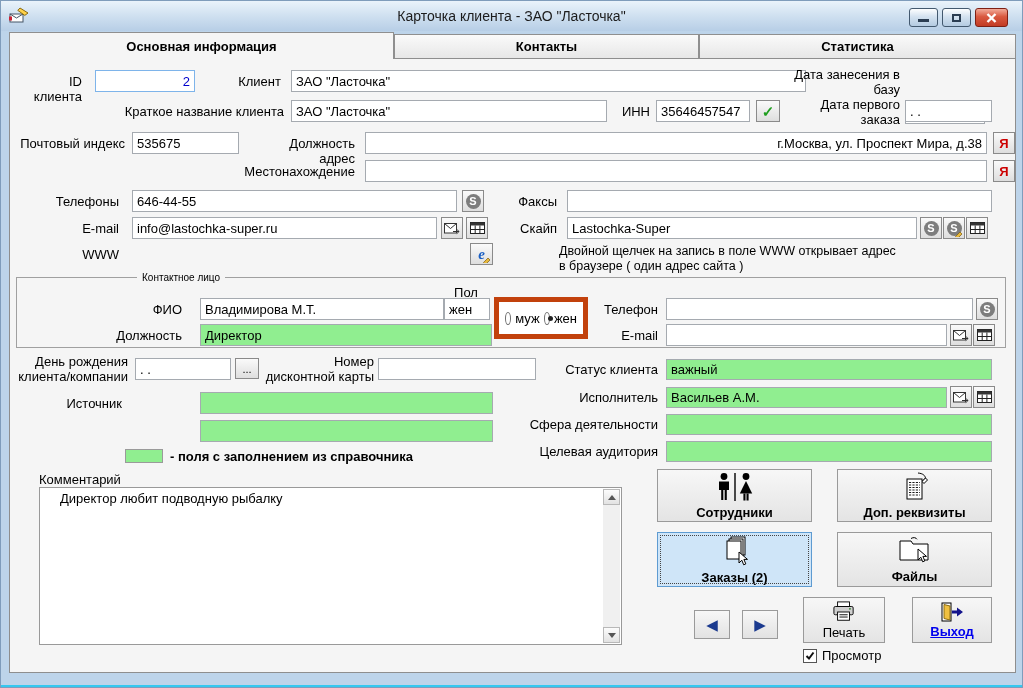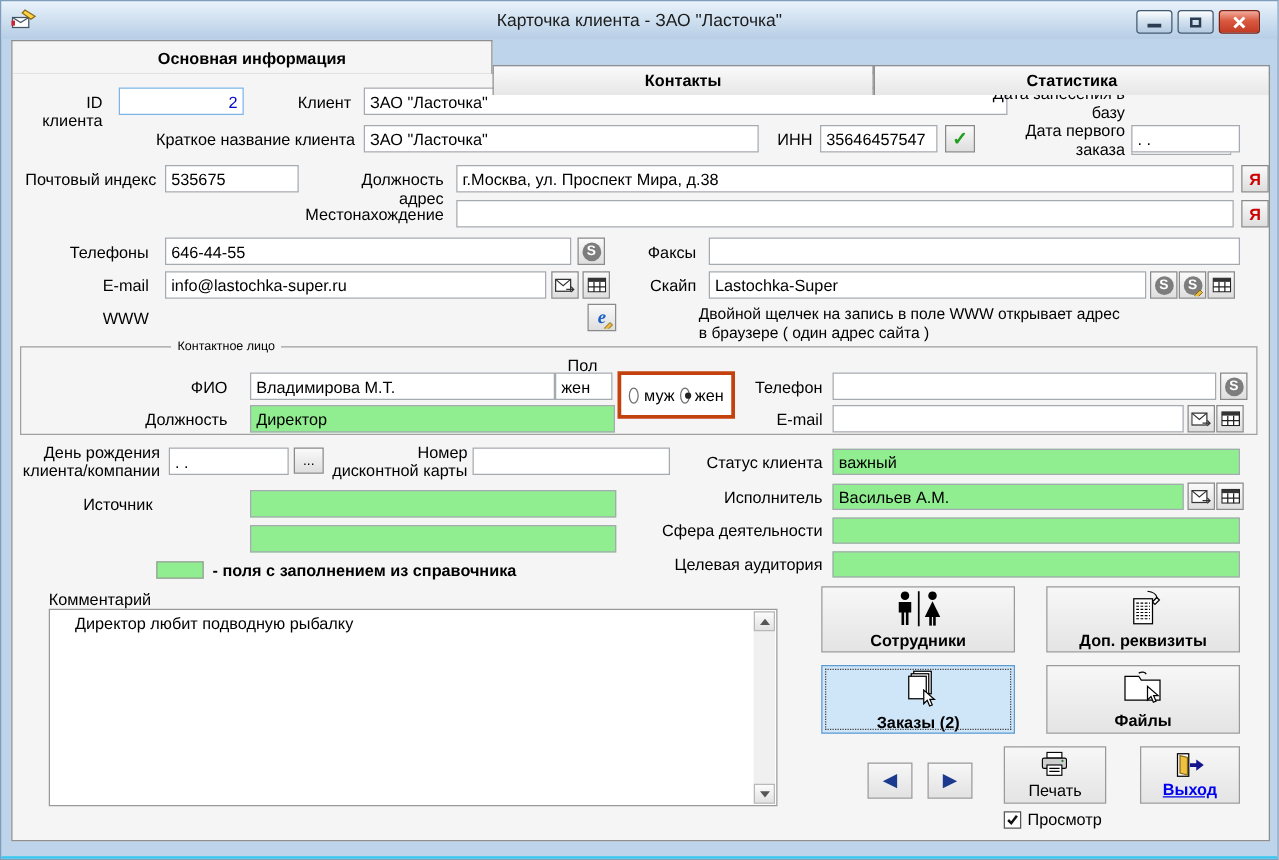--- a/index.html
+++ b/index.html
@@ -9,42 +9,42 @@
   .titlebar{position:absolute;left:0;top:0;right:0;height:30px;
     background:linear-gradient(#eaf3fb,#cfe0f0 50%,#b7cee6);display:flex;align-items:center;}
   .apptitle{position:absolute;left:0;right:0;text-align:center;font-size:14px;color:#1c1c1c;}
   .appicon{position:absolute;left:8px;top:5px;}
   .winctl{position:absolute;top:7px;width:29px;height:19px;border:1px solid #43596f;border-radius:3px;
     background:linear-gradient(#fdfeff,#d4e2f0 45%,#b4cbe1);display:flex;align-items:center;justify-content:center;padding:0;}
   .winctl.close{background:linear-gradient(#f2ab99,#dd6putt 0);background:linear-gradient(#f2ab99,#d95940 45%,#c23b24);border-color:#7e2014;width:33px;}
   
   .tabstrip{position:absolute;left:8px;top:31px;width:1007px;height:26px;display:flex;z-index:3;}
   .tab{box-sizing:border-box;border:1px solid #8f8f8f;border-bottom:none;background:linear-gradient(#fafafa,#e7e7e7);
-    display:flex;align-items:center;justify-content:center;font-size:13px;font-weight:bold;color:#000;margin-top:20px;height:24px;}
+    display:flex;align-items:center;justify-content:center;font-size:13px;font-weight:bold;color:#000;margin-top:2px;height:24px;}
   .tab.active{background:#f5f5f5;margin-top:0;height:27px;z-index:4;}
   
   .page{position:absolute;left:8px;top:57px;width:1007px;height:615px;background:#f5f5f5;border:1px solid #8e8e8e;box-sizing:border-box;z-index:2;}
   .lbl{position:absolute;font-size:13px;color:#000;text-align:right;line-height:15px;}
   .lbl.left{text-align:left;}
   .fld{position:absolute;box-sizing:border-box;height:22px;border:1px solid #a5aab0;background:#fff;
     font-family:"Liberation Sans",sans-serif;font-size:13px;color:#000;padding:0 4px;outline:none;}
   .fld.grn{background:#90ee90;}
   .fld.blue{border-color:#7eb4ea;}
   .sqbtn{position:absolute;box-sizing:border-box;width:22px;height:22px;border:1px solid #8a8a8a;
     background:linear-gradient(#fafafa,#dedede);display:flex;align-items:center;justify-content:center;padding:0;font-family:"Liberation Sans",sans-serif;}
   .ya{color:#cc0000;font-size:13px;font-weight:bold;}
   .chk{color:#1f9e1f;font-size:15px;font-weight:bold;line-height:1;}
   .s-circle{width:15px;height:15px;border-radius:50%;background:#7d7d7d;color:#fff;font-weight:bold;font-size:11px;
     display:flex;align-items:center;justify-content:center;line-height:1;}
   .ie{font-style:italic;font-weight:bold;font-size:15px;color:#1a5fc4;font-family:"Liberation Serif",serif;line-height:1;}
   .penmini{position:absolute;right:1px;bottom:1px;}
   .hint{position:absolute;font-size:12.5px;color:#000;line-height:15px;}
   .group{position:absolute;box-sizing:border-box;border:1px solid #a0a0a0;background:transparent;margin:0;padding:0;}
   .group legend{font-size:10px;color:#000;margin-left:120px;padding:0 5px;}
-  .radiobox{position:absolute;box-sizing:border-box;border:3px solid #c2410c;background:#fff;display:flex;align-items:center;gap:4px;padding:16px 6px;font-size:13px;}
+  .radiobox{position:absolute;box-sizing:border-box;border:5px solid #c2410c;background:#fff;display:flex;align-items:center;gap:4px;padding:16px 6px;font-size:13px;}
   .radio{position:relative;width:13px;height:13px;border:1px solid #707070;border-radius:50%;background:#fff;display:inline-block;box-sizing:border-box;}
   .radio.sel::after{content:"";position:absolute;left:3px;top:3px;width:5px;height:5px;border-radius:50%;background:#222;}
   .swatch{position:absolute;width:38px;height:14px;background:#90ee90;border:1px solid #9a9a9a;box-sizing:border-box;}
   .legendtxt{position:absolute;font-size:13px;font-weight:bold;color:#000;}
   .commentbox{position:absolute;box-sizing:border-box;border:1px solid #999;background:#fff;font-size:13px;color:#000;padding:3px 22px 3px 20px;line-height:16px;overflow:hidden;}
   .sb{position:absolute;top:1px;bottom:1px;right:1px;width:17px;background:#f0f0f0;}
   .sbbtn{position:absolute;left:0;width:17px;height:16px;border:1px solid #b8b8b8;background:linear-gradient(#fcfcfc,#e2e2e2);box-sizing:border-box;display:flex;align-items:center;justify-content:center;padding:0;}
   .tri-up{width:0;height:0;border-left:4px solid transparent;border-right:4px solid transparent;border-bottom:5px solid #555;}
   .tri-down{width:0;height:0;border-left:4px solid transparent;border-right:4px solid transparent;border-top:5px solid #555;}
   .bigbtn{position:absolute;box-sizing:border-box;border:1px solid #9a9a9a;background:linear-gradient(#f7f7f7,#e4e4e4);
@@ -115,21 +115,21 @@
     <input class="fld" style="left: 646px; top: 41px; width: 94px;" value="35646457547">
     <button class="sqbtn" style="left:746px;top:41px;width:24px;">
       <span class="chk">✓</span>
     </button>
     <span class="lbl" style="left:780px;top:38px;width:110px;">Дата первого заказа</span>
     <input class="fld" style="left: 895px; top: 41px; width: 87px;" value=". .">
 
     <span class="lbl" style="left:2px;top:77px;width:113px;">Почтовый индекс</span>
     <input class="fld" style="left: 122px; top: 73px; width: 107px;" value="535675">
     <span class="lbl" style="left:249px;top:77px;width:96px;">Должность адрес</span>
-    <input class="fld" style="left: 355px; top: 73px; width: 622px;" value="г.Москва, ул. Проспект Мира, д.38">
+    <input class="fld" style="left: 355px; top: 73px; width: 622px; text-align: right;" value="г.Москва, ул. Проспект Мира, д.38">
     <button class="sqbtn" style="left:983px;top:73px;">
       <span class="ya">Я</span>
     </button>
 
     <span class="lbl" style="left:225px;top:105px;width:120px;">Местонахождение</span>
     <input class="fld" style="left: 355px; top: 101px; width: 622px;" value="">
     <button class="sqbtn" style="left:983px;top:101px;">
       <span class="ya">Я</span>
     </button>
 

